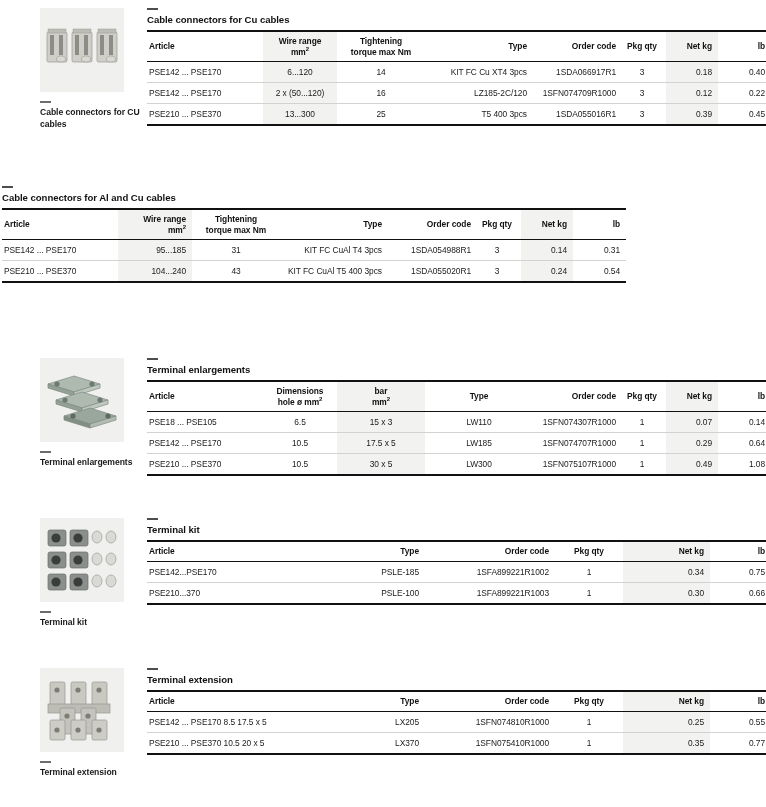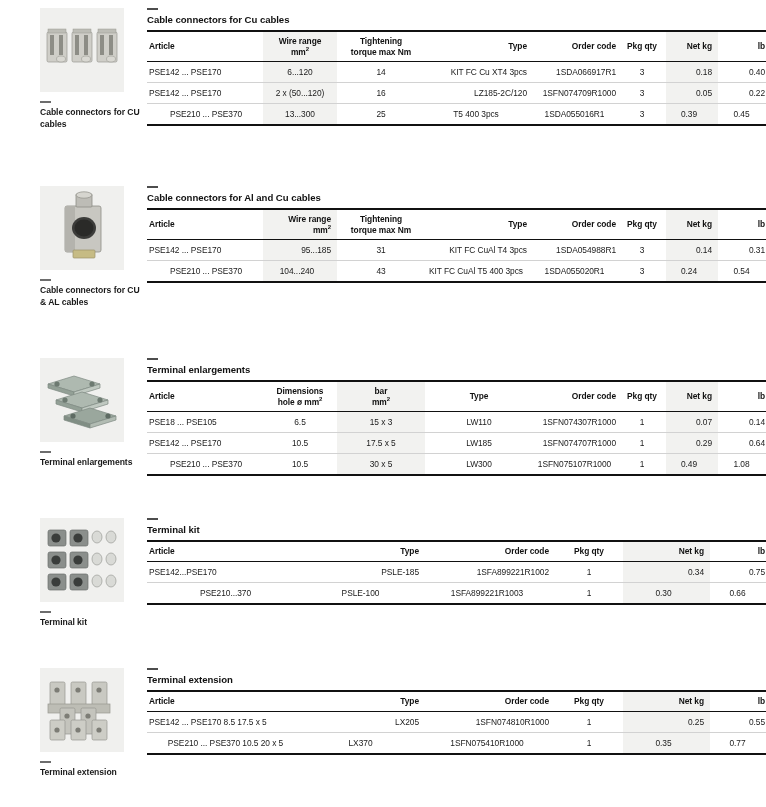--- a/index.html
+++ b/index.html
@@ -108,21 +108,20 @@
   }
   table.spec tbody td {
     height: 20px;
     border-bottom: 0.8px solid #d2d2d2;
     font-size: 8.4px;
     color: #1a1a1a;
     letter-spacing: -0.05px;
   }
   table.spec tbody tr:last-child td {
     border-bottom: 2.2px solid #111111;
-    text-align: center;
   }
   .ta-l { text-align: left; padding-left: 2px !important; }
   .ta-c { text-align: center; }
   .ta-r { text-align: right; padding-right: 6px !important; }
   .shade { background: #f2f2f0; }
   sup.u { font-size: 6px; vertical-align: super; line-height: 0; }
 
   
   .hd2 { display: block; }
 </style>
@@ -202,55 +201,39 @@
             <td class="ta-r shade">0.18</td>
             <td class="ta-r">0.40</td>
           </tr>
           <tr>
             <td class="ta-l">PSE142 ... PSE170</td>
             <td class="ta-c shade">2 x (50...120)</td>
             <td class="ta-c">16</td>
             <td class="ta-r">LZ185-2C/120</td>
             <td class="ta-r" style="padding-right:2px !important">1SFN074709R1000</td>
             <td class="ta-c">3</td>
-            <td class="ta-r shade">0.05</td>
+            <td class="ta-r shade">0.12</td>
             <td class="ta-r">0.22</td>
           </tr>
           <tr>
             <td class="ta-l">PSE210 ... PSE370</td>
             <td class="ta-c shade">13...300</td>
             <td class="ta-c">25</td>
             <td class="ta-r">T5 400 3pcs</td>
             <td class="ta-r" style="padding-right:2px !important">1SDA055016R1</td>
             <td class="ta-c">3</td>
             <td class="ta-r shade">0.39</td>
             <td class="ta-r">0.45</td>
           </tr>
         </tbody>
       </table>
     </div>
   </div>
 
   <div class="section" style="top:186px;">
-    <div class="media-col">
-      <div class="product-img">
-        <svg width="84" height="84" viewBox="0 0 84 84">
-          <rect width="84" height="84" fill="#f0f0ee"></rect>
-          <rect x="25" y="20" width="36" height="46" rx="2" fill="#c8c7c1" stroke="#8e8e87" stroke-width="0.8"></rect>
-          <rect x="25" y="20" width="10" height="46" fill="#b4b3ad"></rect>
-          <ellipse cx="44" cy="42" rx="12" ry="11" fill="#3c3c3a"></ellipse>
-          <ellipse cx="44" cy="42" rx="9.5" ry="8.5" fill="#2a2a28"></ellipse>
-          <rect x="36" y="8" width="16" height="13" rx="1" fill="#bdbcb6" stroke="#8e8e87" stroke-width="0.8"></rect>
-          <ellipse cx="44" cy="9" rx="8" ry="3.2" fill="#d6d5cf" stroke="#8e8e87" stroke-width="0.7"></ellipse>
-          <rect x="33" y="64" width="22" height="8" rx="1" fill="#c6bb84" stroke="#9c9468" stroke-width="0.7"></rect>
-        </svg>
-      </div>
-      <div class="cap-dash"></div>
-      <div class="caption">Cable connectors for CU &amp; AL cables</div>
-    </div>
 
     <div class="table-col">
       <div class="tbl-dash"></div>
       <div class="tbl-title">Cable connectors for Al and Cu cables</div>
       <table class="spec">
         <colgroup>
           <col style="width:116px">
             <col style="width:74px">
             <col style="width:88px">
           <col style="width:108px">

